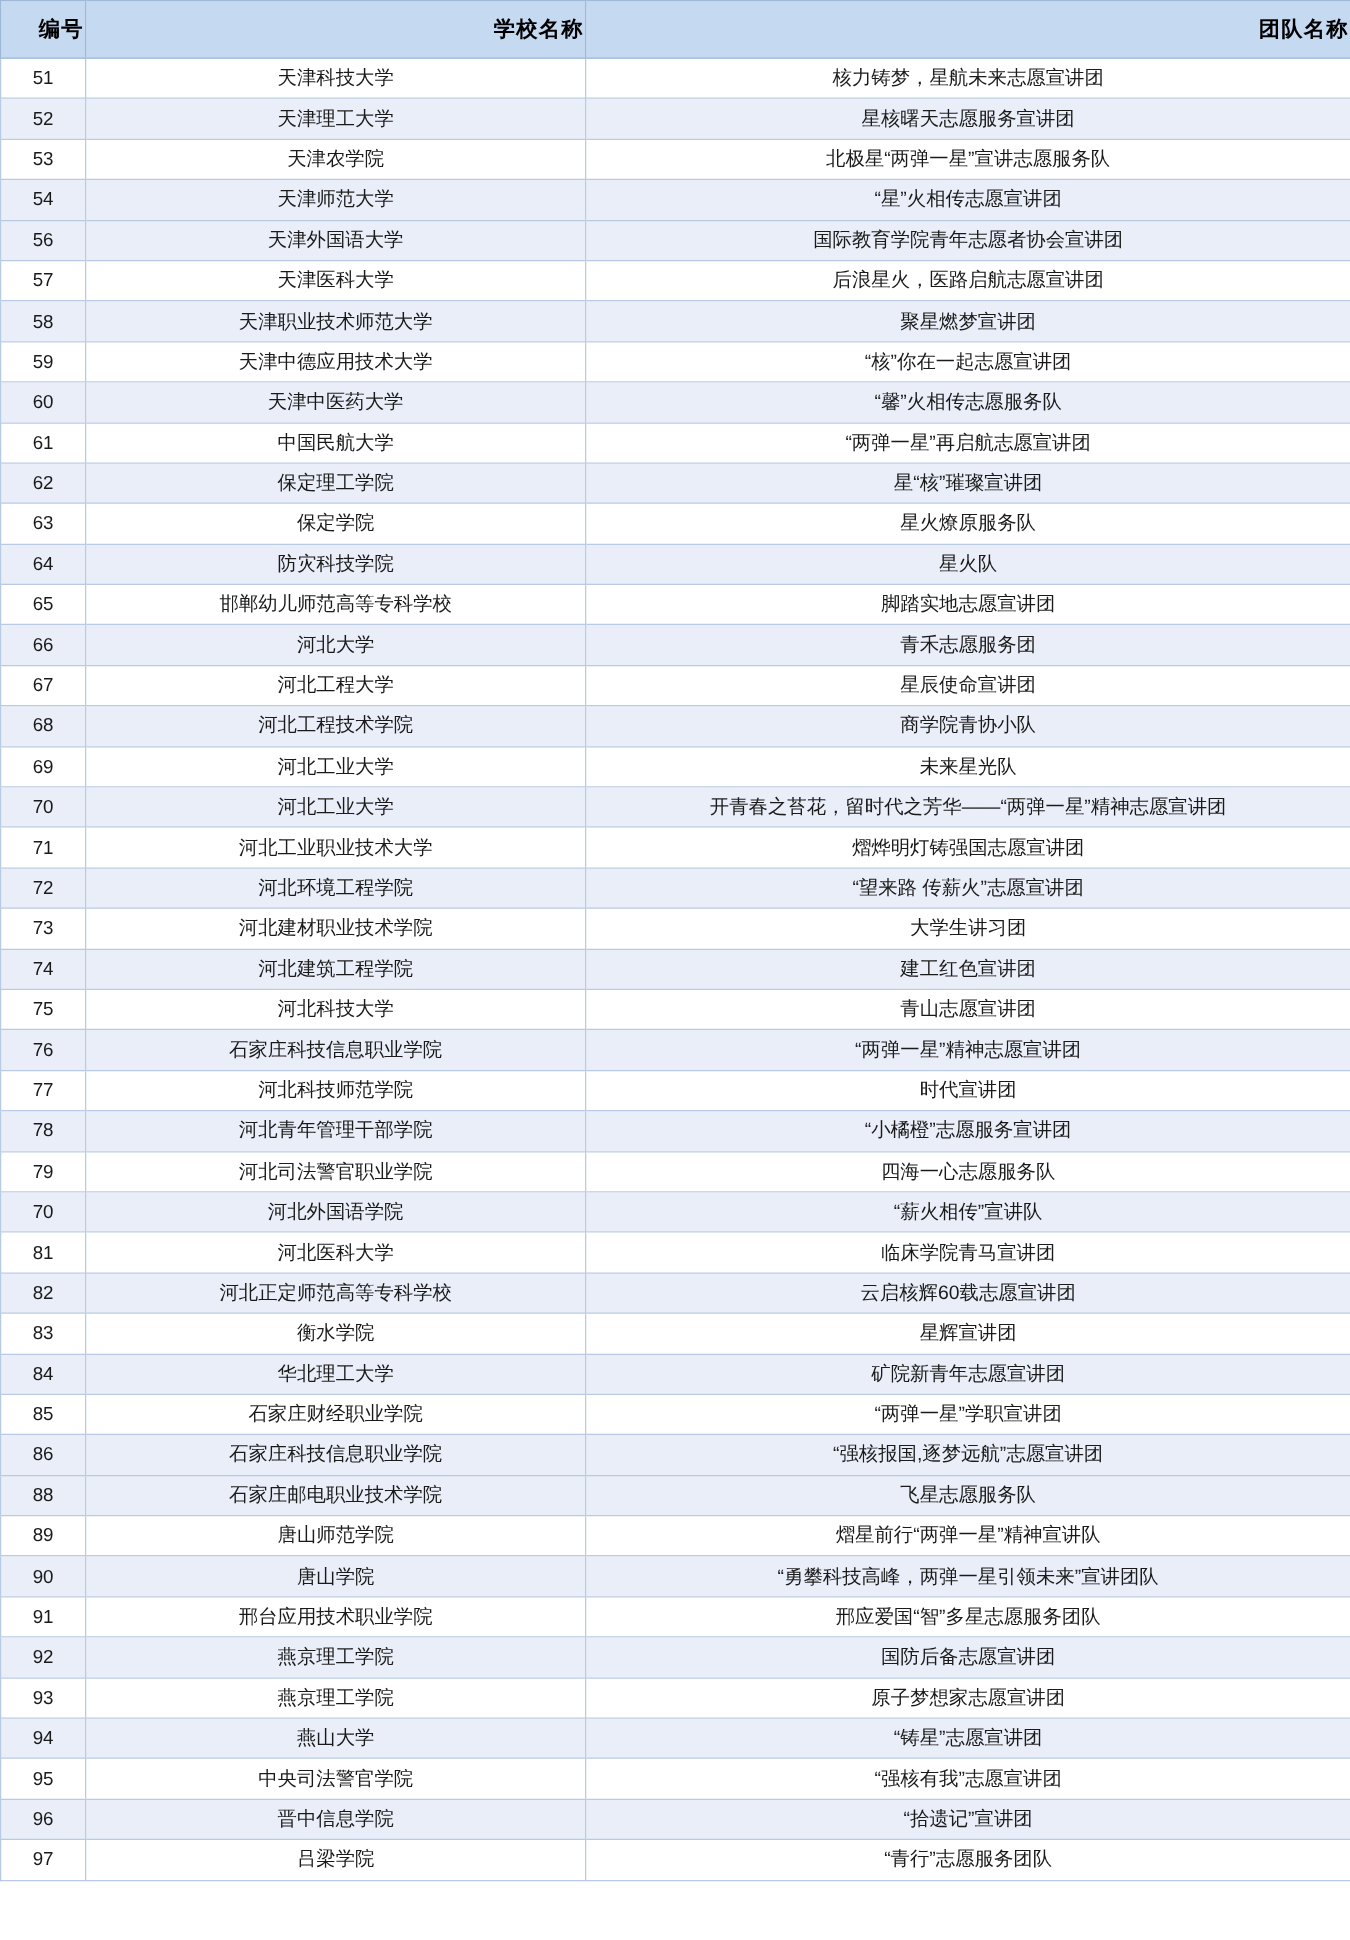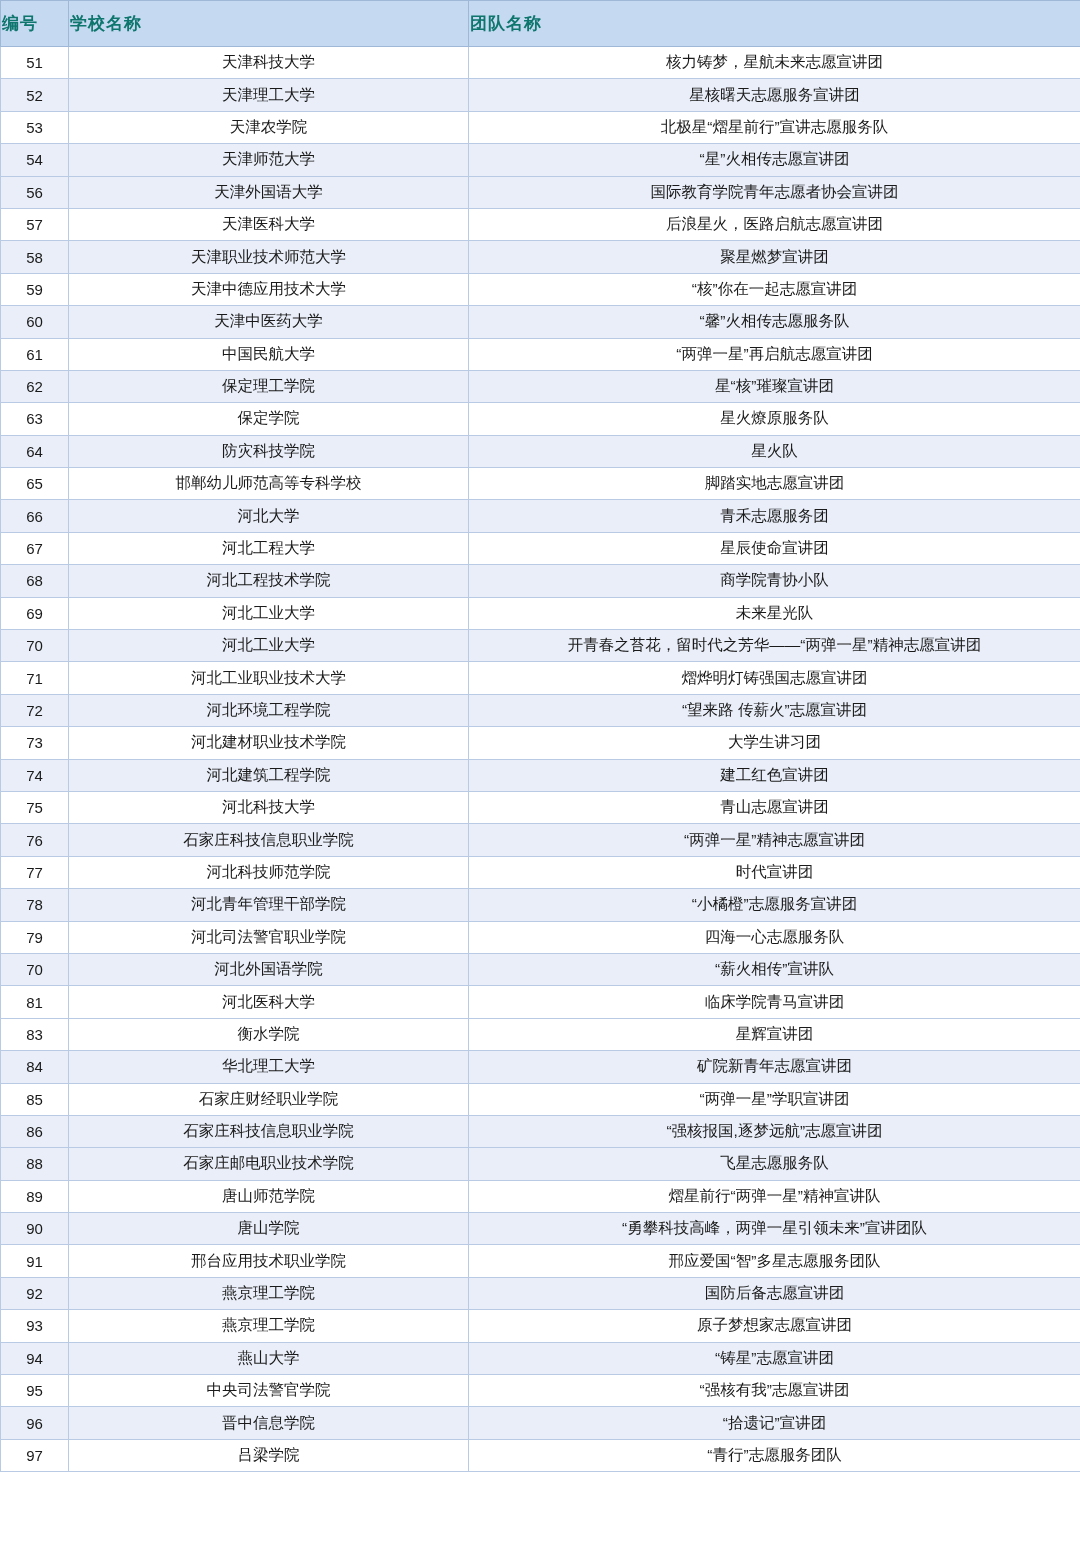--- a/index.html
+++ b/index.html
@@ -17,26 +17,26 @@
     border-collapse: collapse;
     width: 1080px;
     table-layout: fixed;
   }
   table.roster col.c-id { width: 68px; }
   table.roster col.c-school { width: 400px; }
   table.roster col.c-team { width: 612px; }
 
   table.roster th {
     background: #c5d9f1;
-    color: #0f766e;
+    color: #000000;
     font-weight: bold;
     font-size: 17px;
     height: 43px;
     border: 1px solid #9fb8d8;
-    text-align: left;
+    text-align: right;
     letter-spacing: 1px;
   }
   table.roster td {
     border: 1px solid #b9cbe4;
     height: 29.4px;
     font-size: 15.5px;
     color: #1a1a1a;
     text-align: center;
     vertical-align: middle;
     white-space: nowrap;
@@ -75,21 +75,21 @@
         <td class="cell-team">核力铸梦，星航未来志愿宣讲团</td>
       </tr>
       <tr class="odd">
         <td class="cell-id">52</td>
         <td class="cell-school">天津理工大学</td>
         <td class="cell-team">星核曙天志愿服务宣讲团</td>
       </tr>
       <tr class="even">
         <td class="cell-id">53</td>
         <td class="cell-school">天津农学院</td>
-        <td class="cell-team">北极星“熠星前行”宣讲志愿服务队</td>
+        <td class="cell-team">北极星“两弹一星”宣讲志愿服务队</td>
       </tr>
       <tr class="odd">
         <td class="cell-id">54</td>
         <td class="cell-school">天津师范大学</td>
         <td class="cell-team">“星”火相传志愿宣讲团</td>
       </tr>
       <tr class="odd">
         <td class="cell-id">56</td>
         <td class="cell-school">天津外国语大学</td>
         <td class="cell-team">国际教育学院青年志愿者协会宣讲团</td>
@@ -211,20 +211,25 @@
       </tr>
       <tr class="odd">
         <td class="cell-id">70</td>
         <td class="cell-school">河北外国语学院</td>
         <td class="cell-team">“薪火相传”宣讲队</td>
       </tr>
       <tr class="even">
         <td class="cell-id">81</td>
         <td class="cell-school">河北医科大学</td>
         <td class="cell-team">临床学院青马宣讲团</td>
+      </tr>
+      <tr class="odd">
+        <td class="cell-id">82</td>
+        <td class="cell-school">河北正定师范高等专科学校</td>
+        <td class="cell-team">云启核辉60载志愿宣讲团</td>
       </tr>
       <tr class="even">
         <td class="cell-id">83</td>
         <td class="cell-school">衡水学院</td>
         <td class="cell-team">星辉宣讲团</td>
       </tr>
       <tr class="odd">
         <td class="cell-id">84</td>
         <td class="cell-school">华北理工大学</td>
         <td class="cell-team">矿院新青年志愿宣讲团</td>

